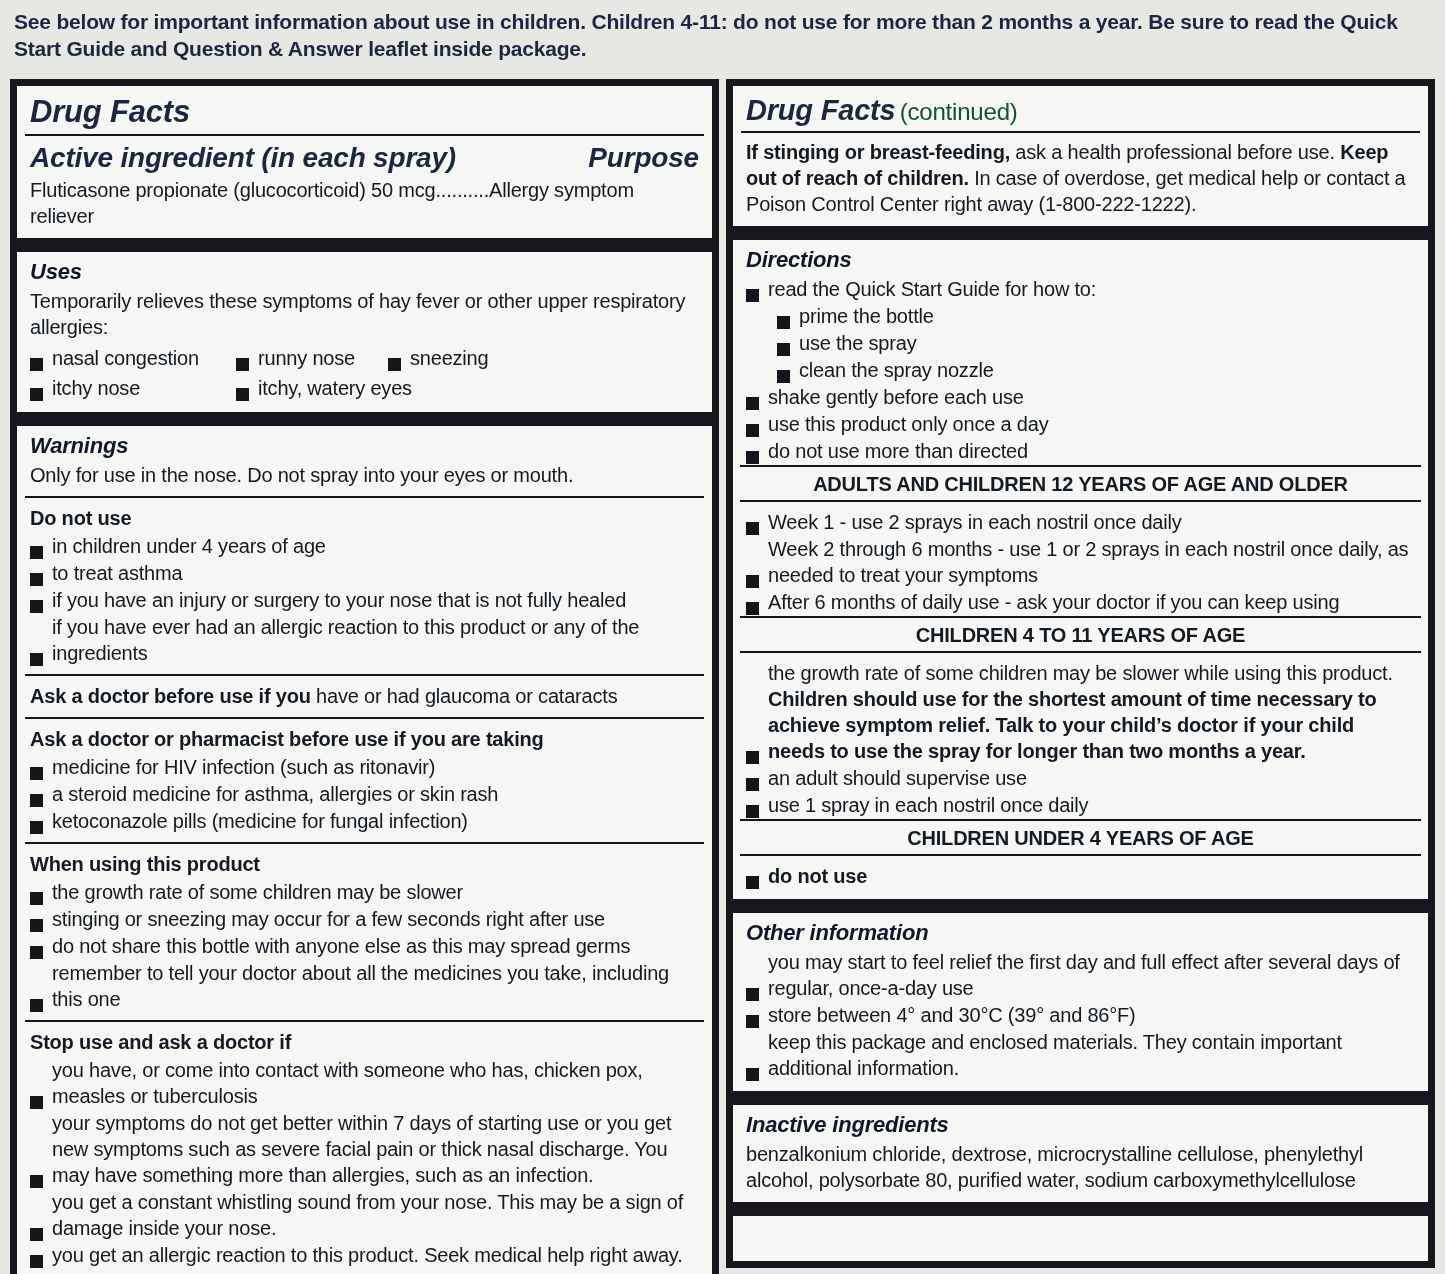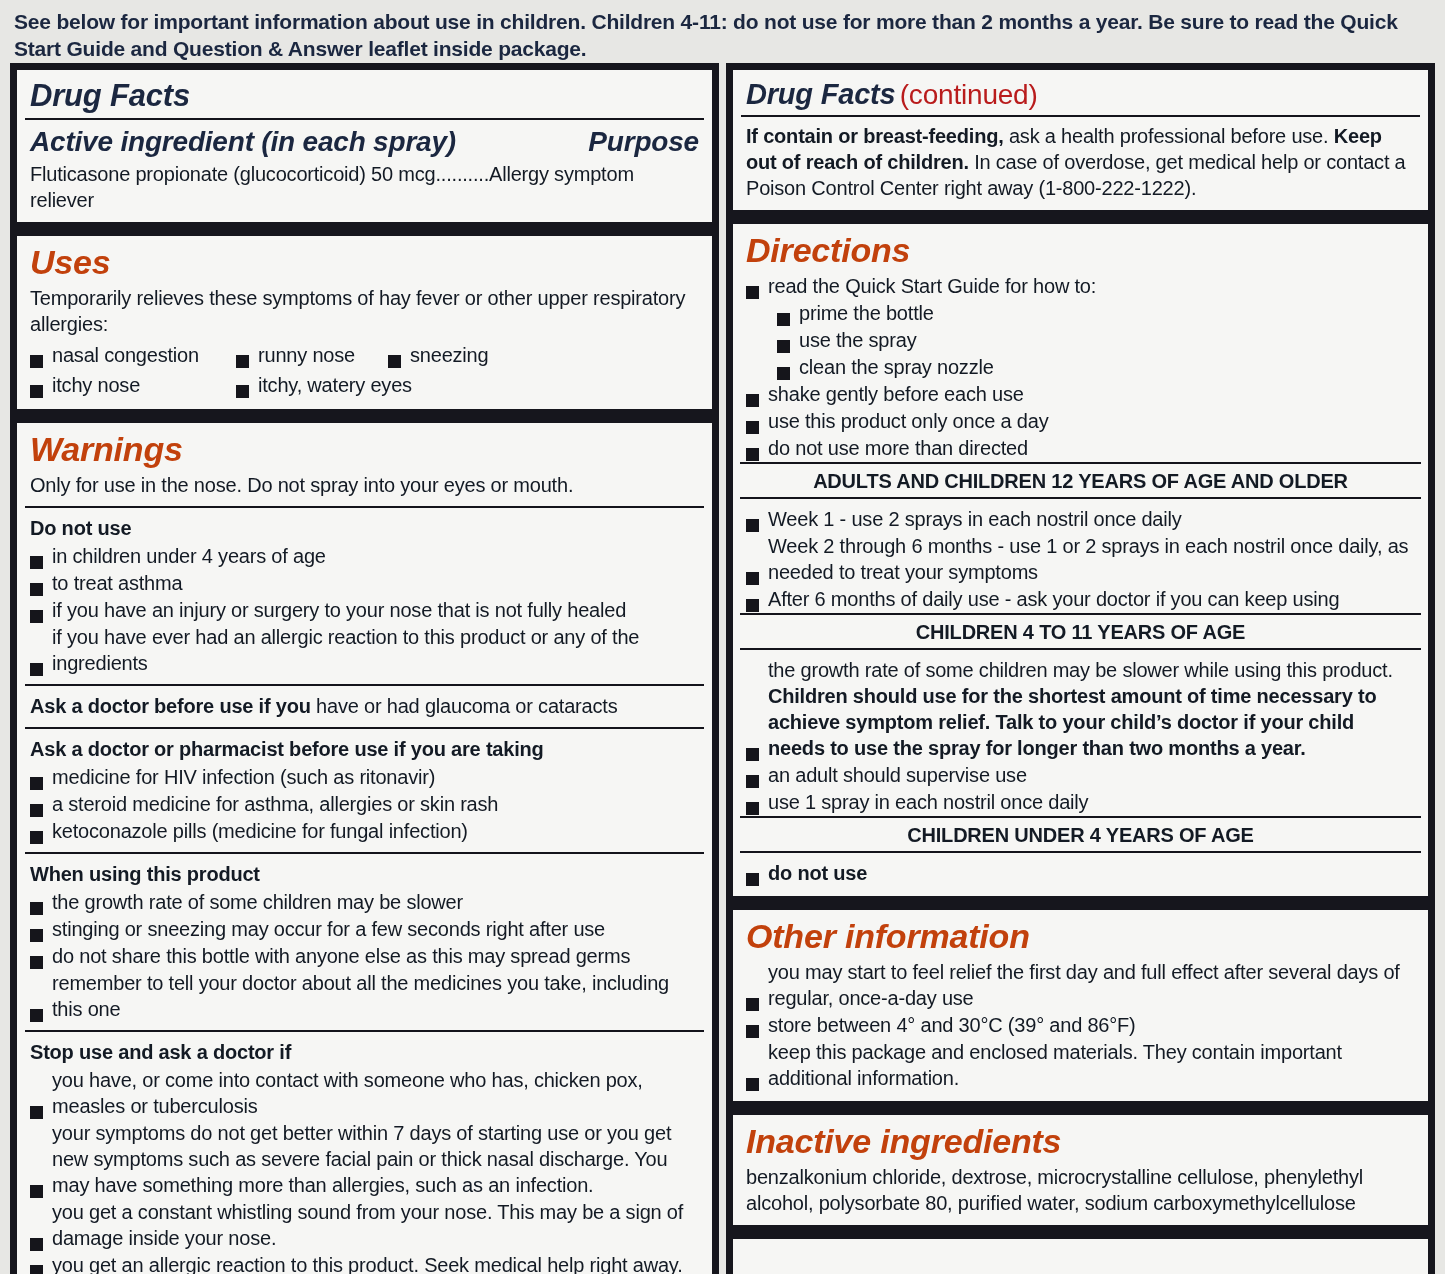--- a/index.html
+++ b/index.html
@@ -5,37 +5,37 @@
   html,body{margin:0;padding:0;}
   body{
     width:1445px;height:1274px;
     background:#e7e7e4;
     font-family:"Liberation Sans",sans-serif;
     color:#131a24;
     letter-spacing:-0.2px;
     overflow:hidden;
   }
   .banner{
-    padding:9px 16px 0 14px;
+    padding:9px 16px 16px 14px;
     font-size:21px;font-weight:bold;color:#1b2740;
     line-height:1.28;max-width:1420px;
   }
   .columns{display:flex;gap:7px;padding:0 10px;align-items:stretch;height:1188px;}
   .col{flex:1 1 0;display:flex;flex-direction:column;min-width:0;}
   .box{
     background:#f6f6f4;border:7px solid #16161d;
     padding:6px 13px 9px 13px;position:relative;
   }
   .box.grow{flex:1 1 auto;}
   .df-title{margin:2px 0 4px 0;font-size:31px;font-style:italic;font-weight:bold;color:#1b2740;}
   .df-inline{font-size:29px;font-style:italic;font-weight:bold;color:#1b2740;}
-  .cont{font-size:28px;color:#b91c1c;font-weight:normal;}
+  .cont{font-size:24px;color:#14532d;font-weight:normal;}
   .rule{border:none;border-top:2px solid #14141b;margin:4px -5px 6px -5px;}
   .thinrule{border:none;border-top:2px solid #14141b;margin:8px -5px 7px -5px;}
-  .sec-title{margin:1px 0 3px 0;font-size:34px;font-style:italic;font-weight:bold;color:#c2410c;}
+  .sec-title{margin:1px 0 3px 0;font-size:22px;font-style:italic;font-weight:bold;color:#0f172a;}
   .row-between{display:flex;justify-content:space-between;align-items:baseline;margin:2px 0 3px 0;}
   .h2i{font-size:28px;font-style:italic;font-weight:bold;color:#1b2740;}
   .body{font-size:20px;line-height:1.3;}
   .bold{font-weight:bold;}
   .subhead{font-size:20px;font-weight:bold;margin:1px 0 2px 0;line-height:1.3;}
   .li{display:flex;align-items:flex-end;font-size:20px;line-height:1.3;margin:1px 0;}
   .li .sq{flex:0 0 auto;width:13px;height:13px;background:#15151b;margin:6px 9px 0 0;}
   .li.sub{margin-left:31px;}
   .sym-grid{display:grid;grid-template-columns:206px 152px auto;margin-top:3px;}
   .sym-grid .li{margin:2px 0;}
@@ -177,21 +177,21 @@
     </div>
 
     <div class="col">
 
       <section class="box">
         <div style="margin:2px 0 4px 0;">
           <span class="df-inline">Drug Facts</span>
           <span class="cont">(continued)</span>
         </div>
         <hr class="rule">
-        <div class="body"><span class="bold">If contain or breast-feeding,</span><span> ask a health professional before use.</span>
+        <div class="body"><span class="bold">If stinging or breast-feeding,</span><span> ask a health professional before use.</span>
           <span class="bold">Keep out of reach of children.</span><span> In case of overdose, get medical help or contact a Poison Control Center right away (1-800-222-1222).</span>
         </div>
       </section>
 
       <section class="box">
         <div class="sec-title">Directions</div>
         <div class="li">
             <span class="sq"></span>
             <span>read the Quick Start Guide for how to:</span>
           </div>

